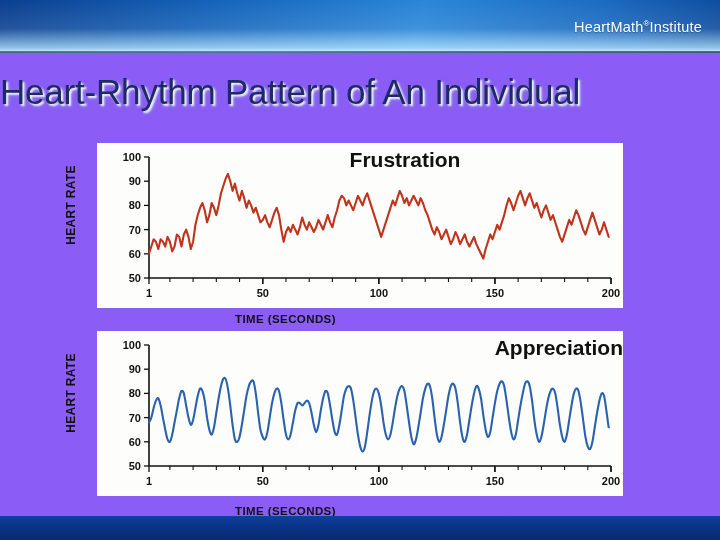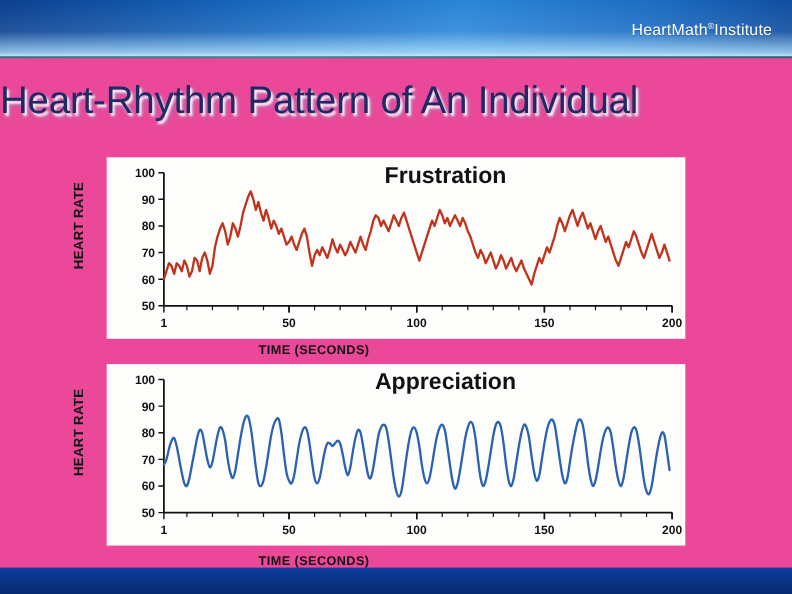--- a/index.html
+++ b/index.html
@@ -5,21 +5,21 @@
   html, body {
     margin: 0;
     padding: 0;
     background: #ffffff;
   }
   #slide {
     position: relative;
     width: 720px;
     height: 540px;
     overflow: hidden;
-    background: #ec4899;
+    background: #8b5cf6;
     font-family: "Liberation Sans", sans-serif;
   }
 
   
   #header {
     position: absolute;
     left: 0; top: 0;
     width: 720px; height: 52px;
     background:
       linear-gradient(to bottom,
@@ -77,21 +77,21 @@
     position: absolute;
     top: 5px;
     left: 0;
     width: 100%;
     text-align: center;
     font-size: 21px;
     font-weight: bold;
     color: #111111;
   }
   #panel-frustration  .plot-title { padding-left: 90px; box-sizing: border-box; }
-  #panel-appreciation .plot-title { padding-left: 90px; box-sizing: border-box; }
+  #panel-appreciation .plot-title { padding-left: 90px; box-sizing: border-box; text-align: right; }
 
   .ylabel {
     position: absolute;
     left: 0;
     width: 150px;
     text-align: center;
     font-size: 12px;
     font-weight: bold;
     color: #111111;
     transform: rotate(-90deg);

